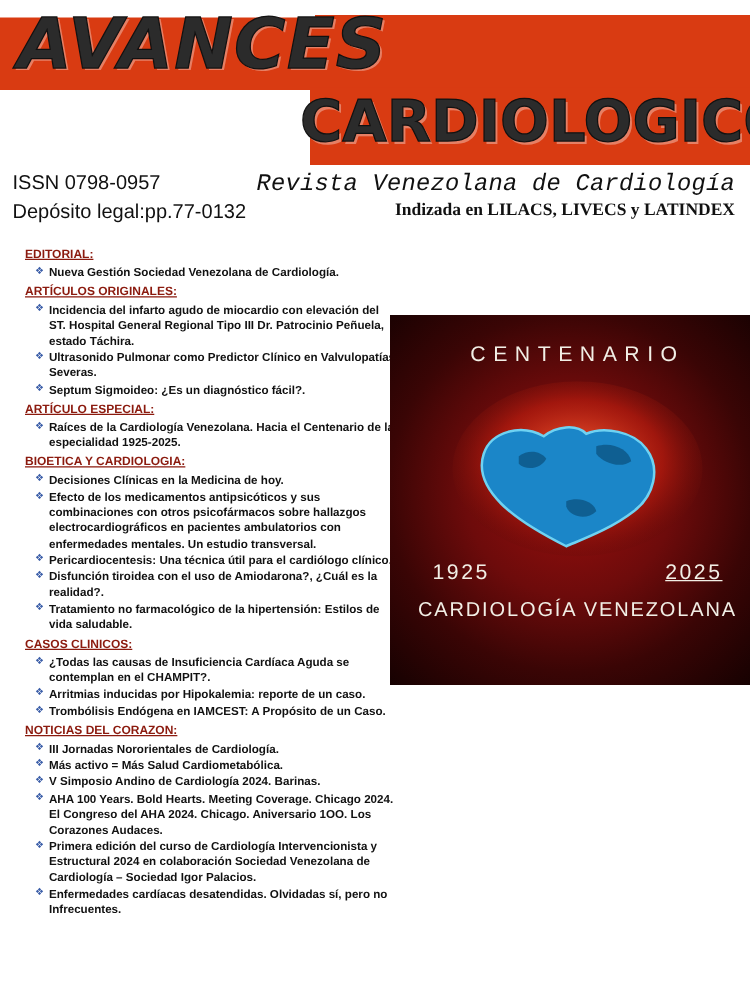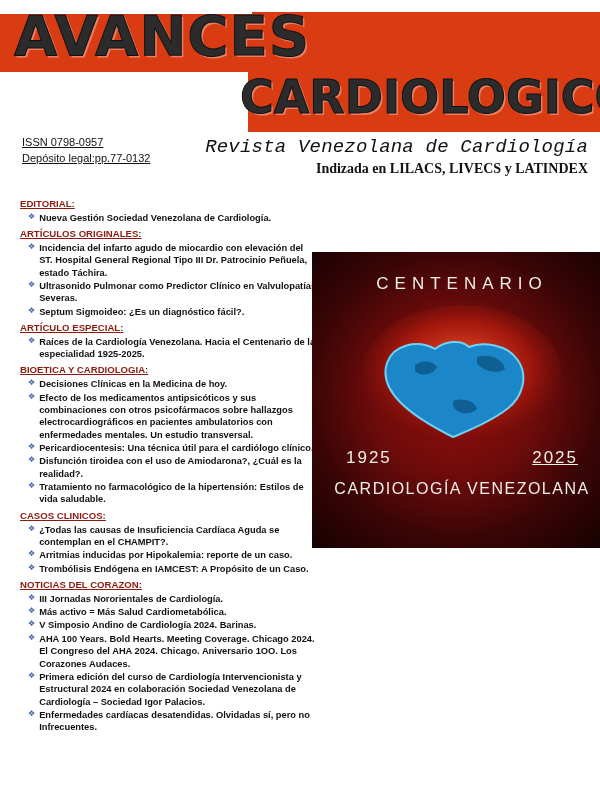--- a/index.html
+++ b/index.html
@@ -50,42 +50,42 @@
     left: 14px;
     top: 8px;
     font-family: "DejaVu Sans", sans-serif;
     font-weight: bold;
     font-size: 56px;
     letter-spacing: 1px;
     color: #2b2b2b;
     -webkit-text-stroke: 1px #111;
     text-shadow: 2px 2px 0 rgba(255,255,255,0.35);
     line-height: 1;
+    font-style: italic;
   }
   .title-cardiologicos {
     position: absolute;
     left: 240px;
     top: 74px;
     font-family: "DejaVu Sans", sans-serif;
     font-weight: bold;
     font-size: 46px;
     letter-spacing: 0px;
     color: #2b2b2b;
     -webkit-text-stroke: 1px #111;
     text-shadow: 2px 2px 0 rgba(255,255,255,0.35);
     line-height: 1;
   }
   .issn-block {
     position: absolute;
-    left: 22px;
+    left: 10px;
     top: 135px;
-    font-size: 11px;
+    font-size: 16px;
     color: #111;
     line-height: 1.45;
-    text-decoration: underline;
   }
   .subtitle-block {
     position: absolute;
     right: 12px;
     top: 136px;
     text-align: right;
     color: #111;
   }
   .subtitle-1 {
     font-family: Liberation Mono, monospace;

